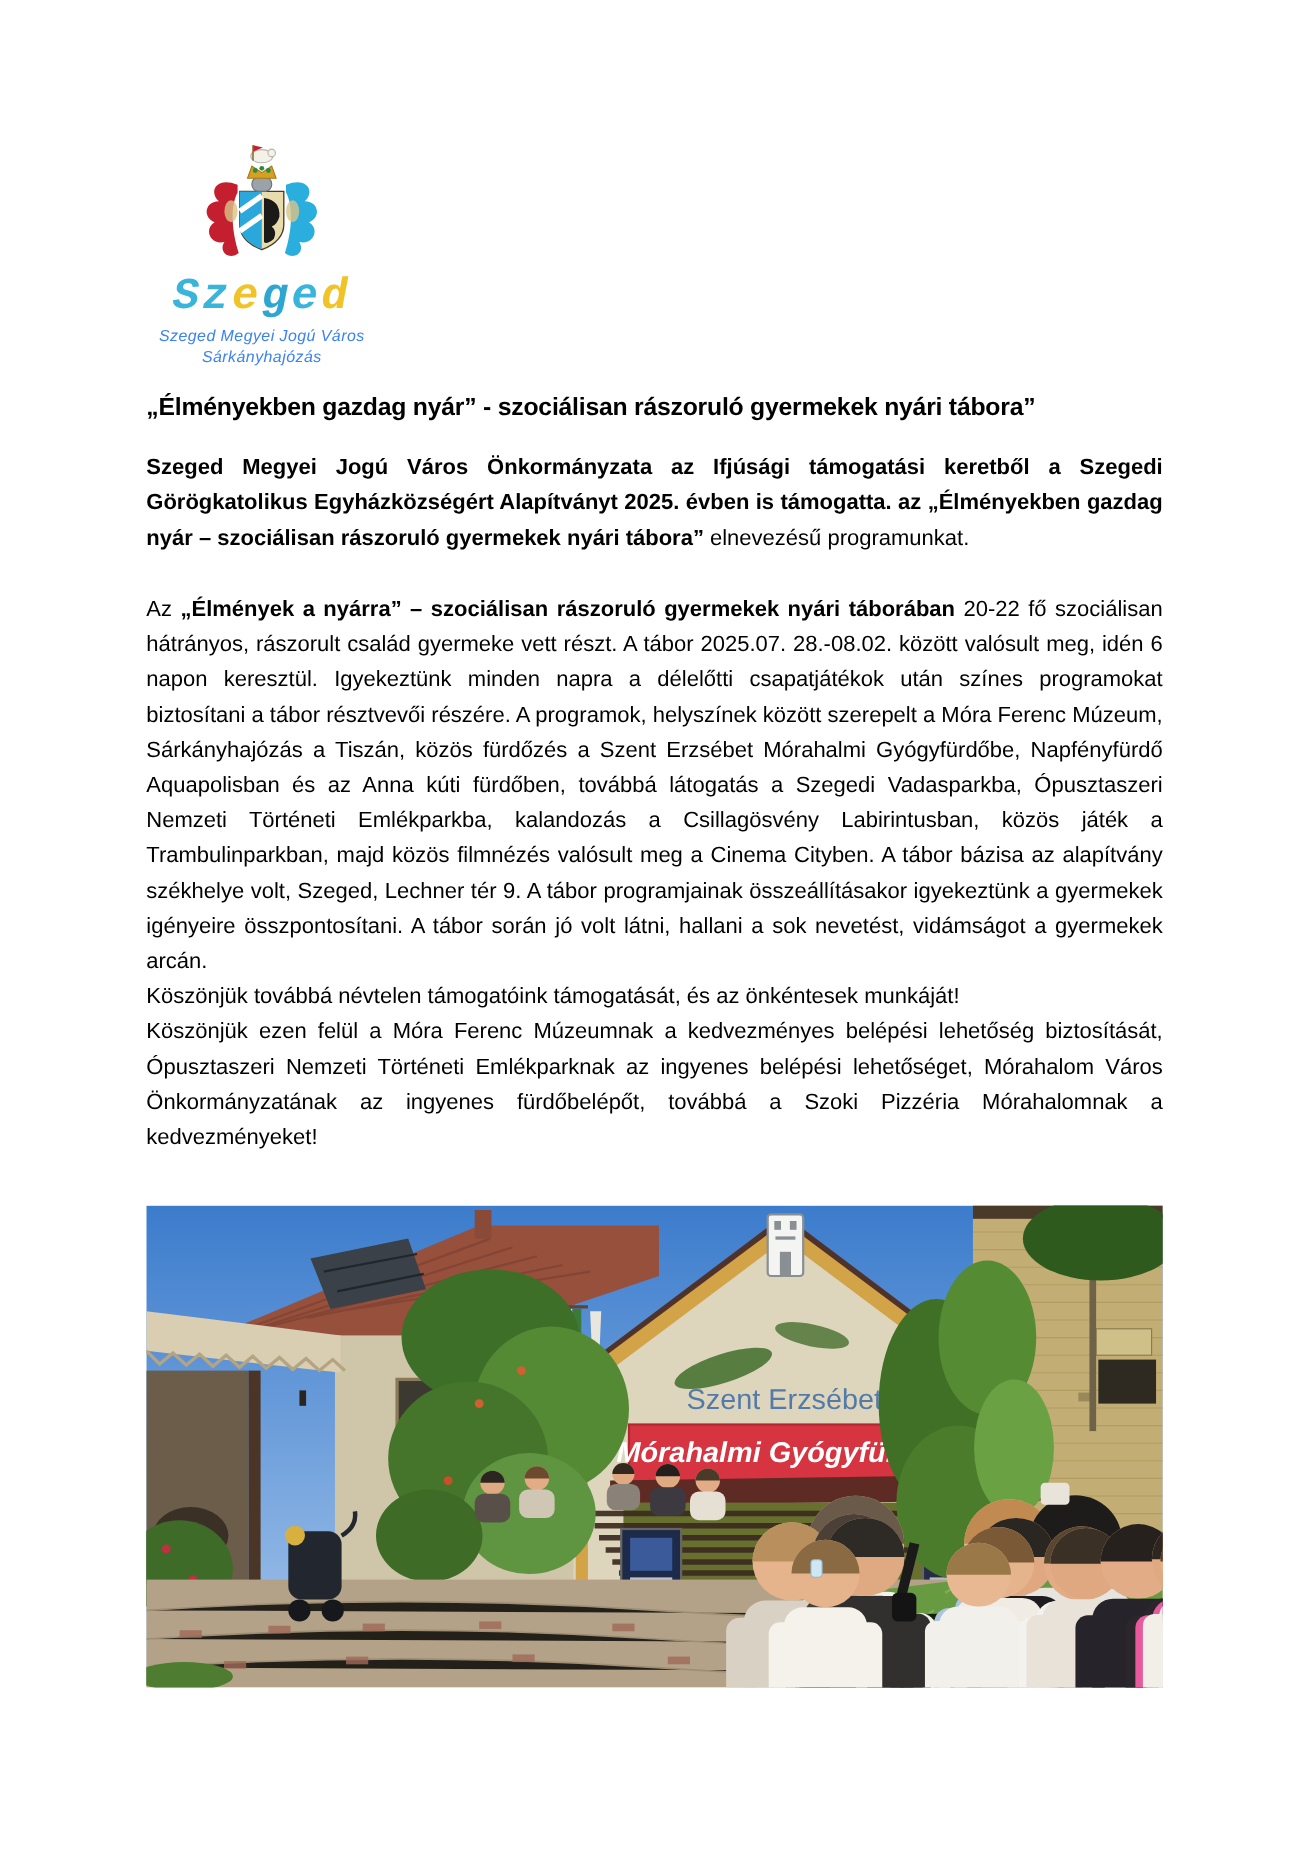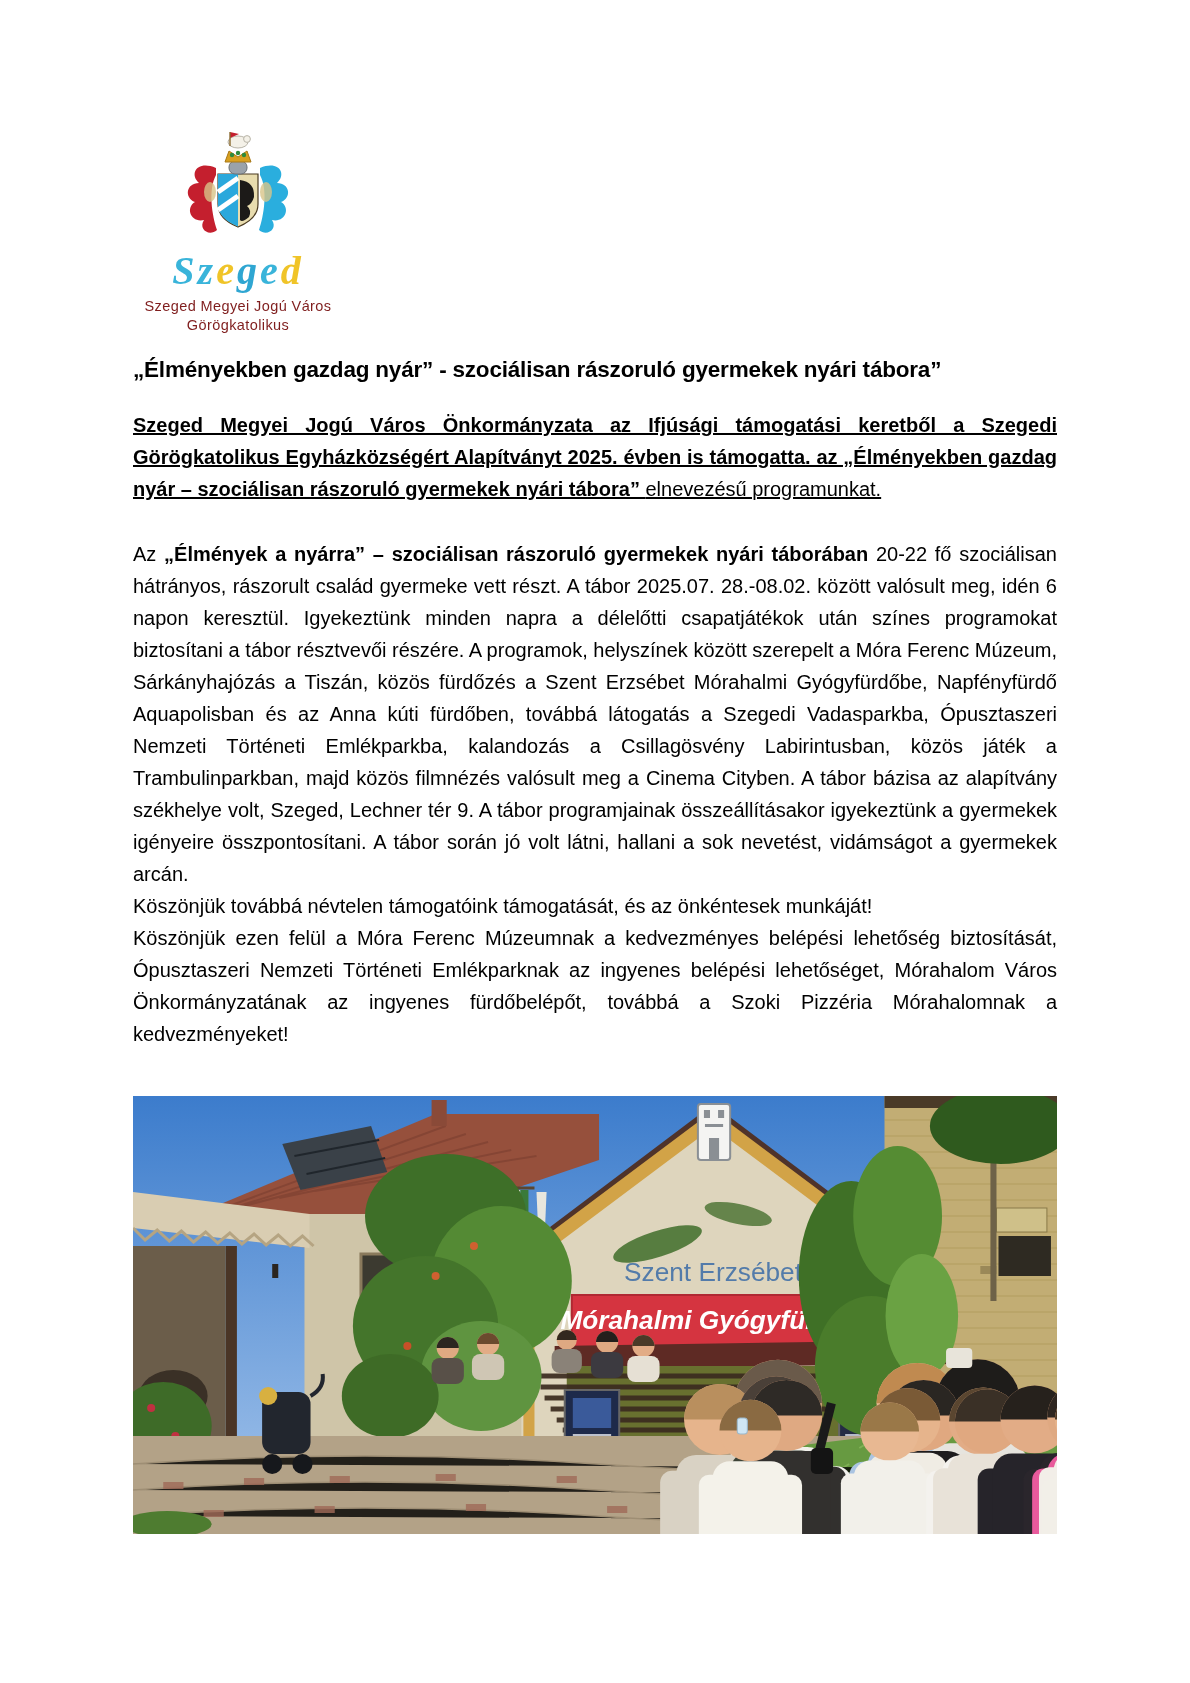--- a/index.html
+++ b/index.html
@@ -6,30 +6,30 @@
   body{
     width:1190px;height:1683px;background:#ffffff;color:#000;
     font-family:"Liberation Sans","DejaVu Sans",sans-serif;
     position:relative;overflow:hidden;
   }
   .page{padding:0 133px;}
   
   .logo-block{margin:130px 0 0 10px;width:190px;text-align:center;}
   .crest{display:block;margin:0 auto;}
   .wordmark{
-    font-family:Liberation Serif, serif;
+    font-family:Liberation Mono, monospace;
     font-style:italic;font-weight:bold;font-size:40px;line-height:1.05;
     letter-spacing:3px;margin-top:2px;
   }
-  .org-lines{color:#7f1d1d;font-size:14.5px;line-height:19px;margin-top:5px;letter-spacing:.4px;}
+  .org-lines{color:#3b82f6;font-size:14.5px;line-height:19px;margin-top:5px;letter-spacing:.4px;font-style:italic;}
   
   h1.doc-title{font-size:22.5px;font-weight:bold;margin:22px 0 0;letter-spacing:-.2px;}
   .bodytext p{font-size:20px;line-height:32px;text-align:justify;margin:0;}
   .bodytext p b{font-weight:bold;}
-  .gap-sm{margin-top:26px !important;text-decoration:underline;}
+  .gap-sm{margin-top:26px !important;}
   .gap-md{margin-top:33px !important;}
   
   figure.photo{margin:46px 0 0;padding:0;width:764px;height:438px;}
   figure.photo svg{display:block;}
   .sign-top-text{font:26px "Liberation Sans",sans-serif;fill:#4472a8;opacity:.9;}
   .sign-main-text{font:italic bold 26px "Liberation Sans",sans-serif;fill:#ffffff;}
 </style>
 </head>
 <body>
 
@@ -56,21 +56,21 @@
       <circle cx="67" cy="25" r="2.2" fill="#2e8a3c"></circle>
 
       <ellipse cx="61" cy="12" rx="10" ry="6" fill="#f4f1e8" stroke="#b8b4a8"></ellipse>
       <circle cx="70" cy="9" r="3.4" fill="#f4f1e8" stroke="#b8b4a8"></circle>
       <path d="M53,2 l9,2 l-9,4 z" fill="#c41f2e"></path>
       <path d="M53,2 v14" stroke="#8a6a30" stroke-width="1.4"></path>
     </svg>
     <div class="wordmark"><span style="color: rgb(57, 180, 218);">S</span><span style="color: rgb(57, 180, 218);">z</span><span style="color: rgb(240, 196, 40);">e</span><span style="color: rgb(47, 166, 210);">g</span><span style="color: rgb(57, 180, 218);">e</span><span style="color: rgb(240, 196, 40);">d</span></div>
     <div class="org-lines">
       <div>Szeged Megyei Jogú Város</div>
-      <div>Görögkatolikus</div>
+      <div>Sárkányhajózás</div>
     </div>
   </div>
 
   <h1 class="doc-title">„Élményekben gazdag nyár” - szociálisan rászoruló gyermekek nyári tábora”</h1>
 
   <div class="bodytext">
     <p class="gap-sm"><b>Szeged Megyei Jogú Város Önkormányzata az Ifjúsági támogatási keretből a Szegedi Görögkatolikus Egyházközségért Alapítványt 2025. évben is támogatta. az „Élményekben gazdag nyár – szociálisan rászoruló gyermekek nyári tábora” </b><span>elnevezésű programunkat.</span></p>
     <p class="gap-md"><span>Az </span><b>„Élmények a nyárra” – szociálisan rászoruló gyermekek nyári táborában </b><span>20-22 fő szociálisan hátrányos, rászorult család gyermeke vett részt. A tábor 2025.07. 28.-08.02. között valósult meg, idén 6 napon keresztül. Igyekeztünk minden napra a délelőtti csapatjátékok után színes programokat biztosítani a tábor résztvevői részére. A programok, helyszínek között szerepelt a Móra Ferenc Múzeum, Sárkányhajózás a Tiszán, közös fürdőzés a Szent Erzsébet Mórahalmi Gyógyfürdőbe, Napfényfürdő Aquapolisban és az Anna kúti fürdőben, továbbá látogatás a Szegedi Vadasparkba, Ópusztaszeri Nemzeti Történeti Emlékparkba, kalandozás a Csillagösvény Labirintusban, közös játék a Trambulinparkban, majd közös filmnézés valósult meg a Cinema Cityben. A tábor bázisa az alapítvány székhelye volt, Szeged, Lechner tér 9. A tábor programjainak összeállításakor igyekeztünk a gyermekek igényeire összpontosítani. A tábor során jó volt látni, hallani a sok nevetést, vidámságot a gyermekek arcán.</span></p>
     <p><span>Köszönjük továbbá névtelen támogatóink támogatását, és az önkéntesek munkáját!</span></p>
     <p><span>Köszönjük ezen felül a Móra Ferenc Múzeumnak a kedvezményes belépési lehetőség biztosítását, Ópusztaszeri Nemzeti Történeti Emlékparknak az ingyenes belépési lehetőséget, Mórahalom Város Önkormányzatának az ingyenes fürdőbelépőt, továbbá a Szoki Pizzéria Mórahalomnak a kedvezményeket!</span></p>

